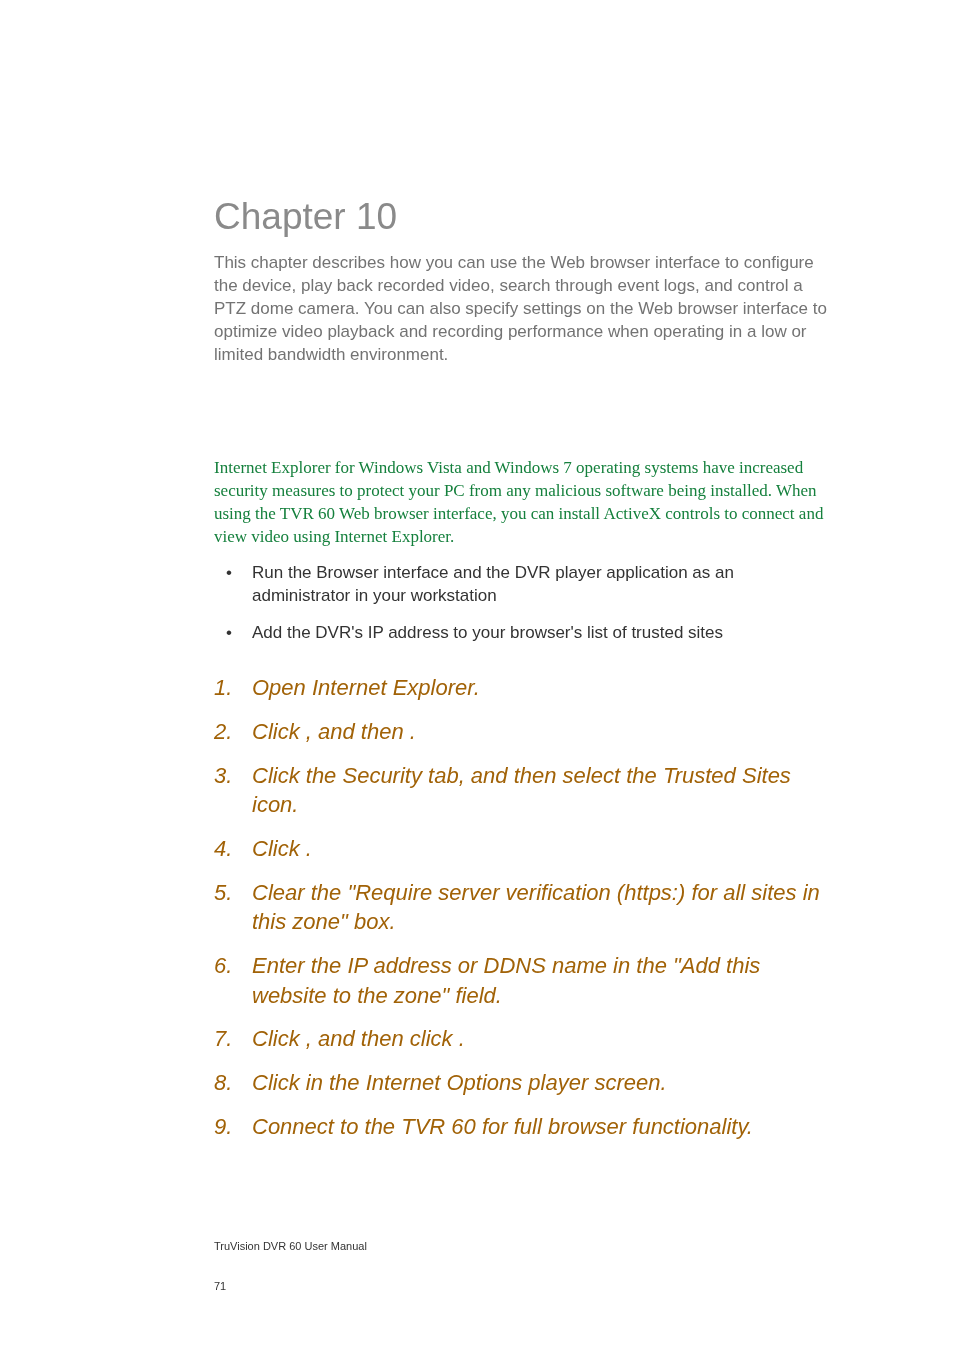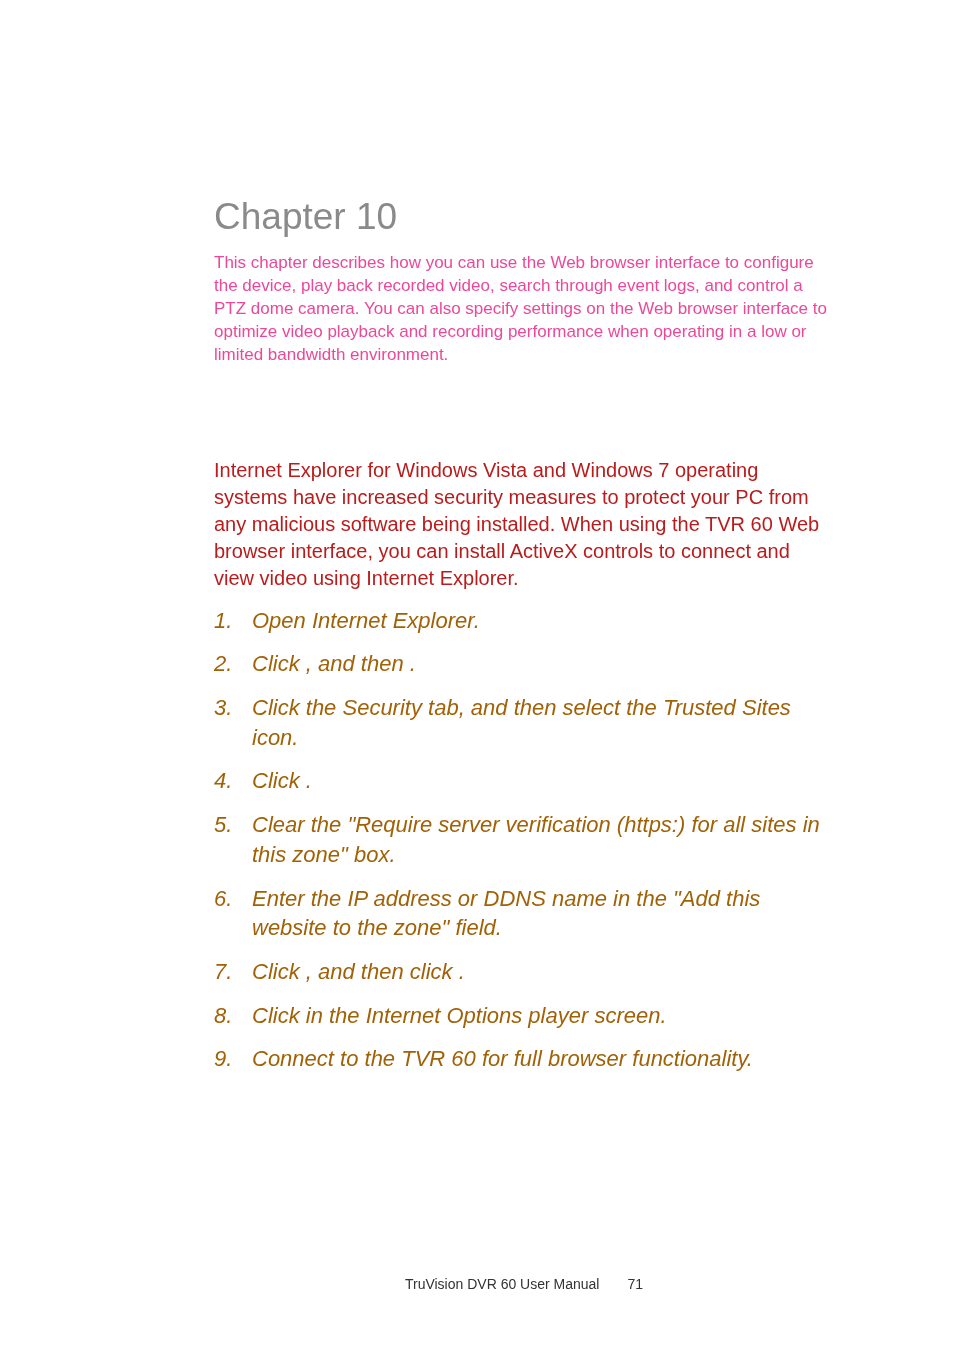--- a/index.html
+++ b/index.html
@@ -23,28 +23,29 @@
   .chapter-title {
     font-size: 45px;
     color: #333333;
     font-weight: 400;
     margin-bottom: 120px;
     letter-spacing: 0.2px;
   }
   .intro {
     font-size: 17px;
     line-height: 1.35;
-    color: #ec4899;
+    color: #737373;
     margin-bottom: 90px;
   }
   .body-para {
-    font-size: 20px;
+    font-size: 17px;
     line-height: 1.35;
-    color: #b91c1c;
+    color: #15803d;
     margin-bottom: 14px;
+    font-family: Liberation Serif, serif;
   }
   ul.bullets {
     list-style: none;
     margin: 0 0 28px 0;
     padding: 0;
   }
   ul.bullets li {
     font-size: 17px;
     line-height: 1.35;
     color: #333333;
@@ -82,34 +83,39 @@
     width: 30px;
     text-align: left;
   }
   .footer {
     position: absolute;
     bottom: 58px;
     left: 158px;
     right: 120px;
     display: flex;
     justify-content: center;
-    font-size: 14px;
+    font-size: 11px;
     color: #333333;
+    flex-direction: column;
   }
 </style>
 </head>
 <body>
 
 <div class="page">
   <div class="chapter-num">Chapter 10</div>
 
   <p class="intro">This chapter describes how you can use the Web browser interface to configure the device, play back recorded video, search through event logs, and control a PTZ dome camera. You can also specify settings on the Web browser interface to optimize video playback and recording performance when operating in a low or limited bandwidth environment.</p>
 
   <p class="body-para">Internet Explorer for Windows Vista and Windows 7 operating systems have increased security measures to protect your PC from any malicious software being installed. When using the TVR 60 Web browser interface, you can install ActiveX controls to connect and view video using Internet Explorer.</p>
 
+  <ul class="bullets">
+    <li>Run the Browser interface and the DVR player application as an administrator in your workstation</li>
+    <li>Add the DVR's IP address to your browser's list of trusted sites</li>
+  </ul>
 
   <ol class="steps">
     <li>Open Internet Explorer.</li>
     <li>Click           , and then                              .</li>
     <li>Click the Security tab, and then select the Trusted Sites icon.</li>
     <li>Click         .</li>
     <li>Clear the "Require server verification (https:) for all sites in this zone" box.</li>
     <li>Enter the IP address or DDNS name in the "Add this website to the zone" field.</li>
     <li>Click        , and then click           .</li>
     <li>Click        in the Internet Options player screen.</li>

